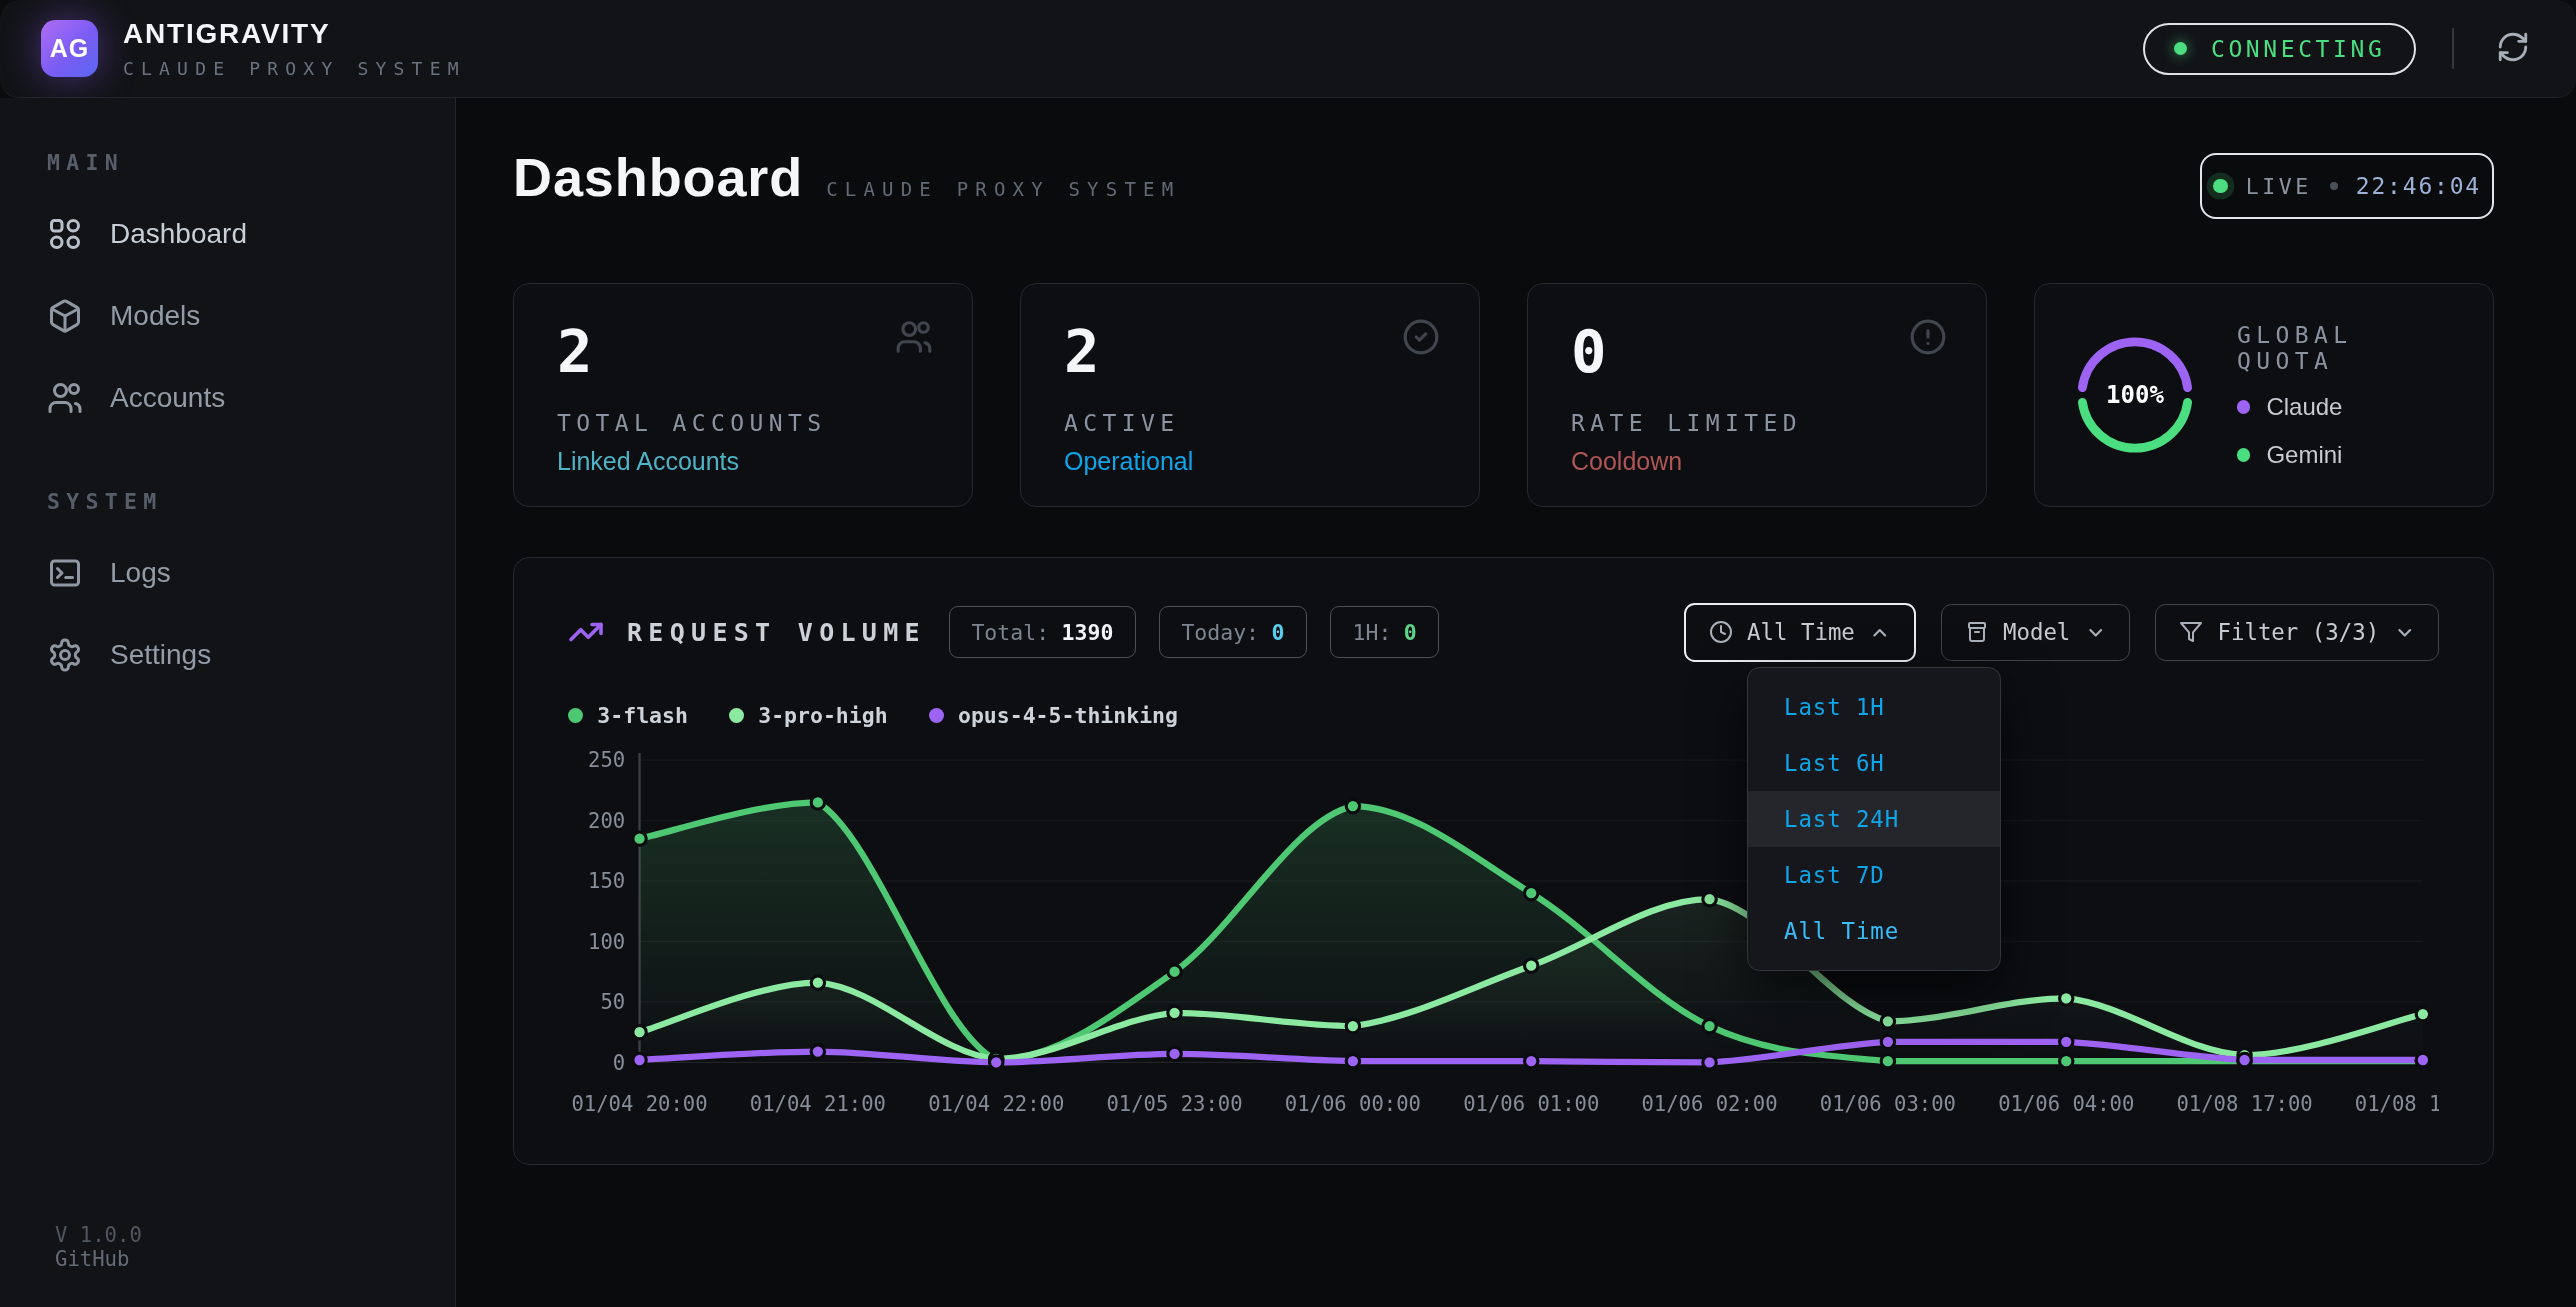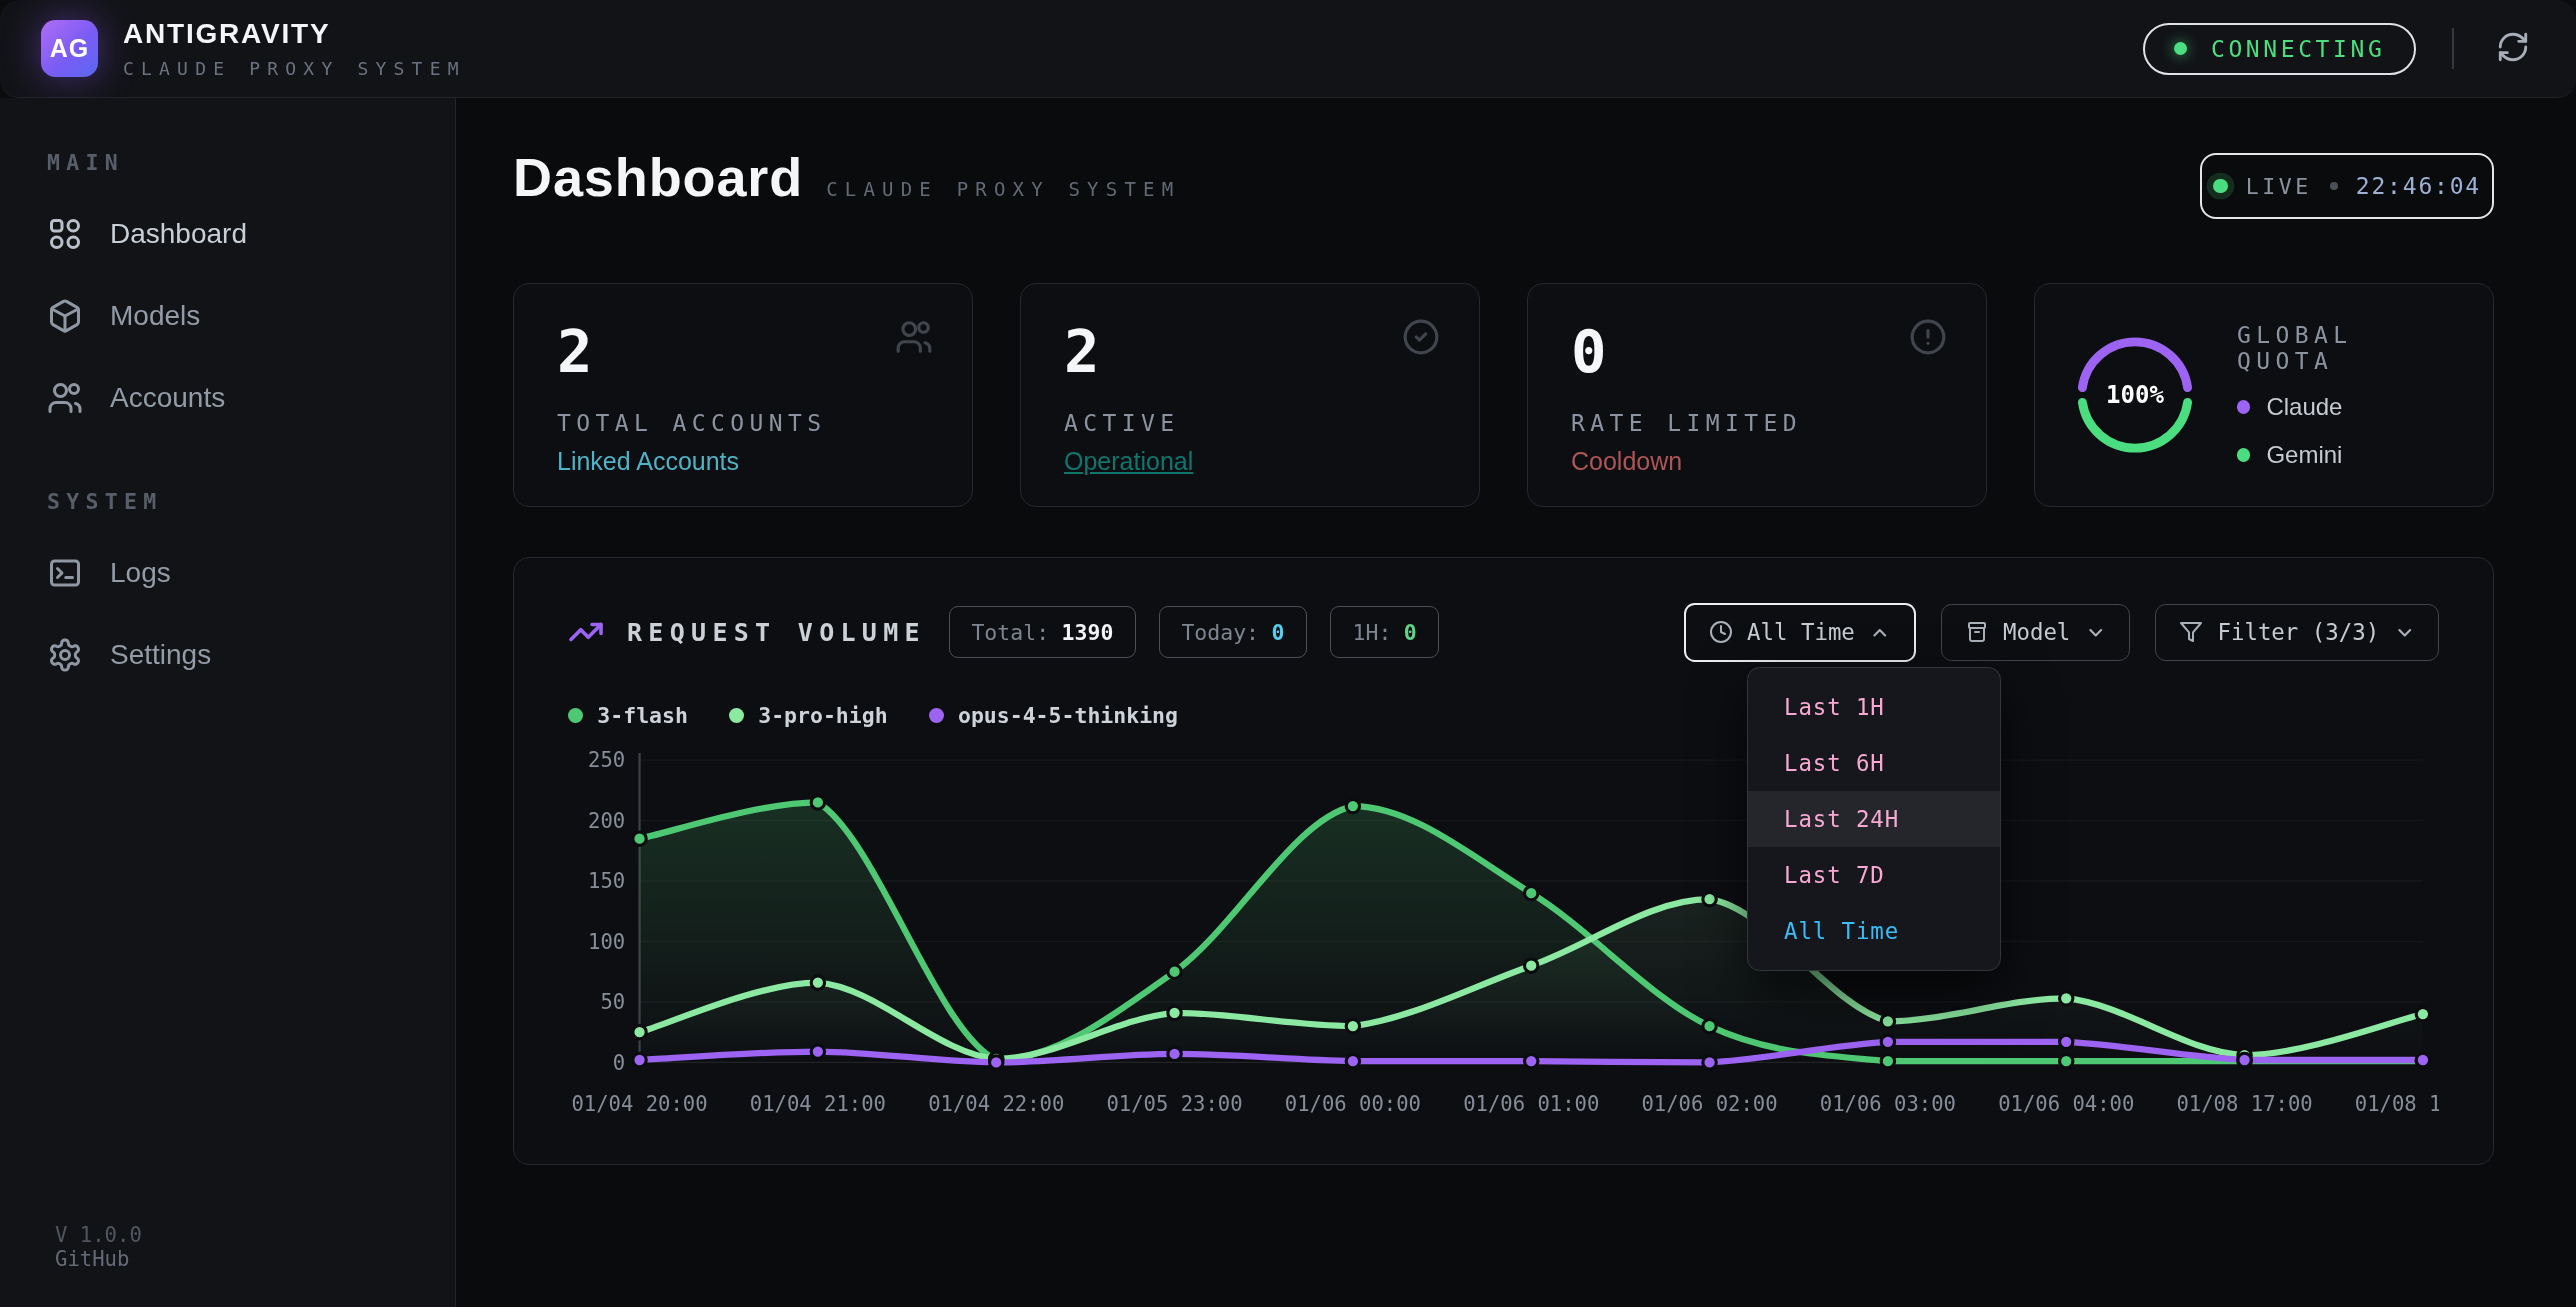--- a/index.html
+++ b/index.html
@@ -130,21 +130,21 @@
   .chart-area { margin-top:16px; }
 
   
   .dropdown {
     position:absolute; top:109px; left:1233px; width:254px; z-index:6;
     background:#16171c; border:1.8px solid #33363d; border-radius:12.5px;
     padding:10.7px 0; box-shadow:0 21.5px 54px rgba(0,0,0,.65);
   }
   .dd-item {
     padding:15px 36px; font-family:"DejaVu Sans Mono", monospace; font-size:22.4px;
-    color:#f9a8d4; cursor:pointer; letter-spacing:0.9px;
+    color:#0ea5e9; cursor:pointer; letter-spacing:0.9px;
   }
   .dd-item.hovered { background:#24262c; }
   .dd-item.selected { color:#38bdf8; }
 </style>
 </head>
 <body>
 
 <header class="topbar">
   <div class="logo-badge">
     <span>AG</span>
@@ -275,21 +275,21 @@
 
       <div class="card">
         <span class="card-icon">
           <svg width="38" height="38" viewBox="0 0 24 24" fill="none" stroke="currentColor" stroke-width="2" stroke-linecap="round" stroke-linejoin="round">
             <circle cx="12" cy="12" r="10"></circle>
               <path d="m9 12 2 2 4-4"></path>
           </svg>
         </span>
         <div class="card-value">2</div>
         <div class="card-label">ACTIVE</div>
-        <div class="card-sub" style="color: #0f766e; text-decoration: underline;">Operational</div>
+        <div class="card-sub" style="color: #0ea5e9;">Operational</div>
       </div>
 
       <div class="card">
         <span class="card-icon">
           <svg width="38" height="38" viewBox="0 0 24 24" fill="none" stroke="currentColor" stroke-width="2" stroke-linecap="round" stroke-linejoin="round">
             <circle cx="12" cy="12" r="10"></circle>
               <line x1="12" y1="8" x2="12" y2="12"></line>
               <line x1="12" y1="16" x2="12.01" y2="16"></line>
           </svg>
         </span>

